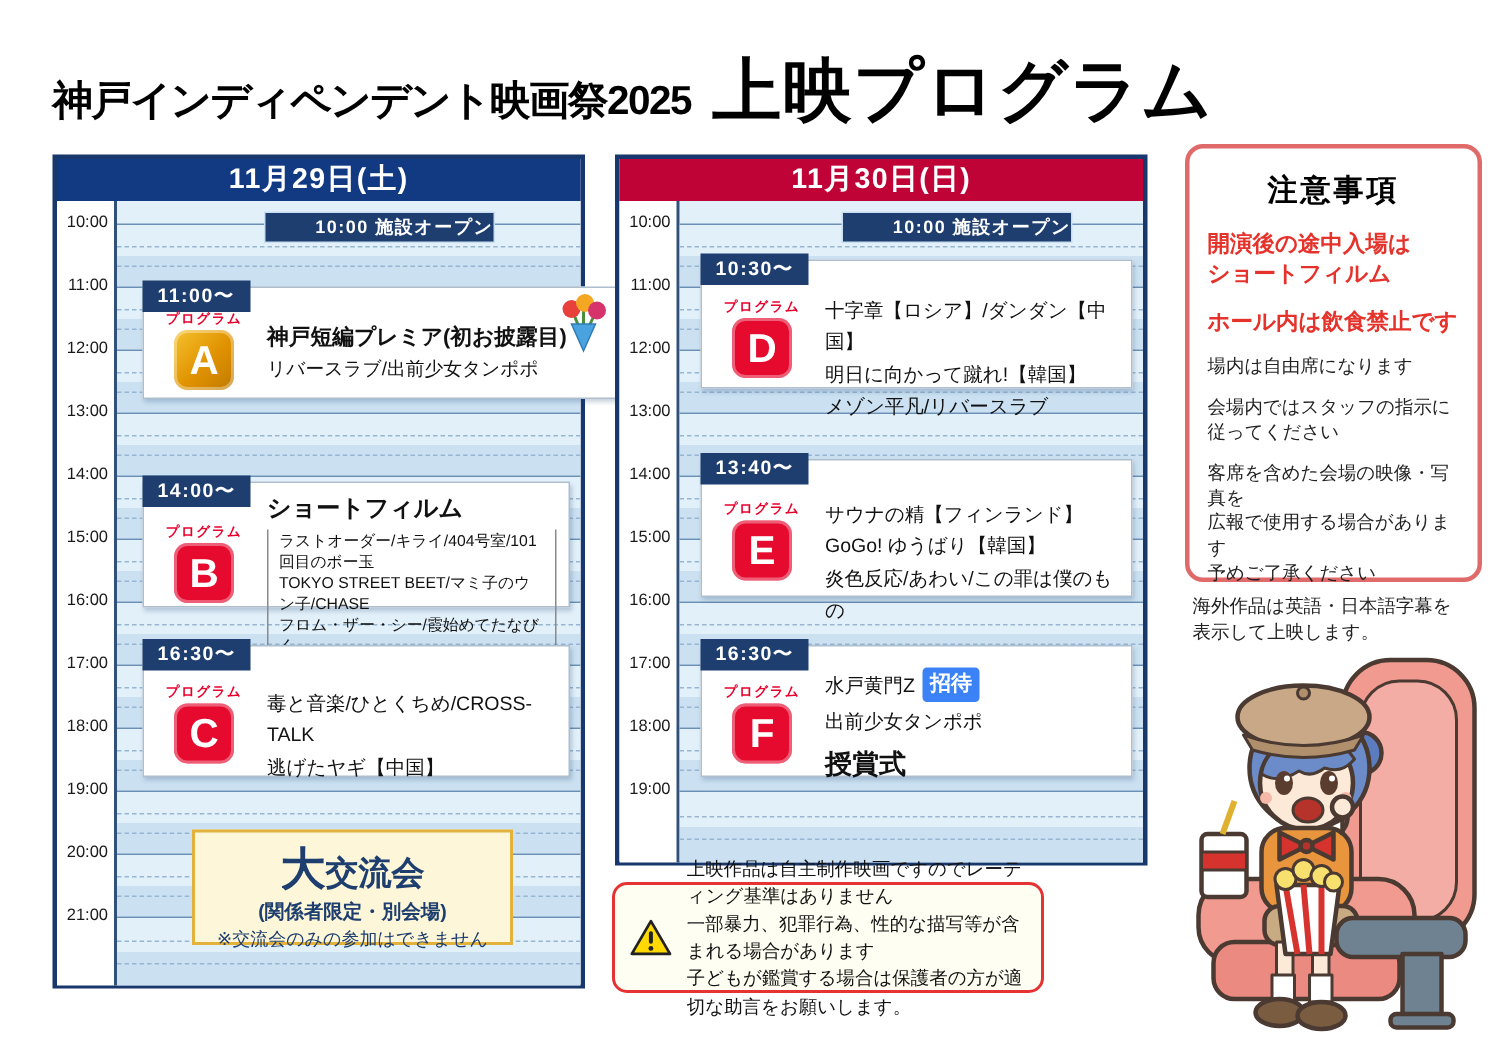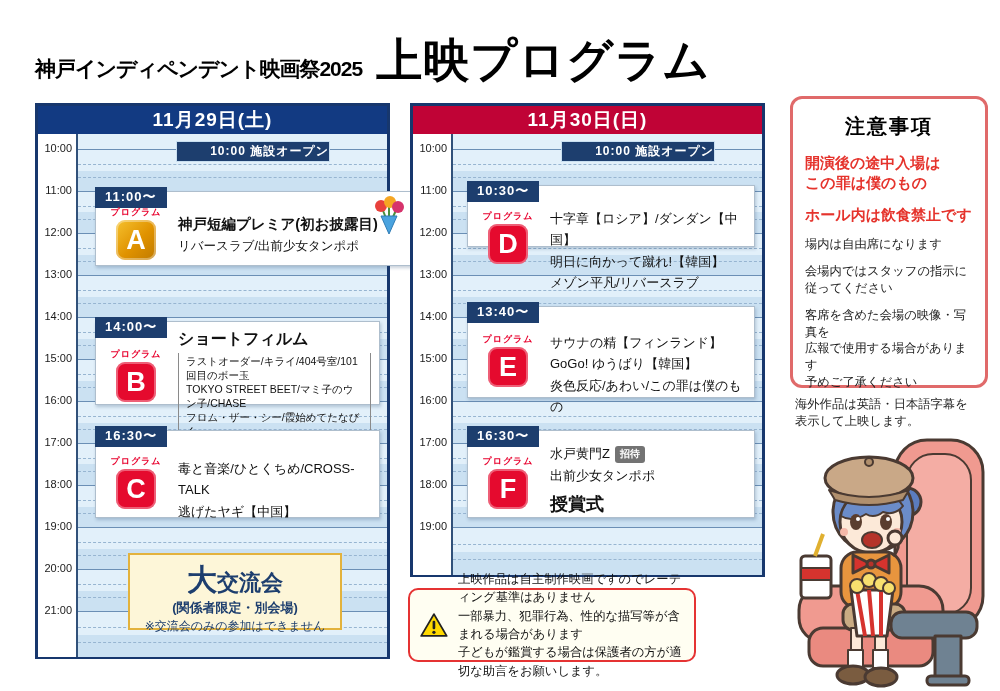--- a/index.html
+++ b/index.html
@@ -2,21 +2,21 @@
 <html><head>
 <meta charset="utf-8">
 <style>
   html,body{margin:0;padding:0;}
   body{
     width:1000px;height:691px;position:relative;background:#ffffff;
     font-family:"Liberation Sans","DejaVu Sans",sans-serif;color:#1a1a1a;overflow:hidden;
   }
   
   .page-title{position:absolute;left:35px;top:30px;display:flex;align-items:baseline;gap:14px;white-space:nowrap;}
-  .title-festival{font-size:21px;font-weight:bold;letter-spacing:-1px;color:#000;}
+  .title-festival{font-size:27px;font-weight:bold;letter-spacing:-1px;color:#000;}
   .title-program{font-size:46px;font-weight:bold;letter-spacing:1px;color:#000;}
 
   
   .sched{position:absolute;border:3px solid #17376d;background:#fff;box-sizing:border-box;}
   .sched-header{height:28px;line-height:28px;text-align:center;color:#fff;font-size:19px;font-weight:bold;letter-spacing:1px;}
   .hdr-navy{background:#123a82;}
   .hdr-crimson{background:#c00336;}
   .sched-body{position:relative;display:flex;}
   .gutter{width:38px;flex:none;background:#fff;position:relative;border-right:2px solid #31517a;}
   .time-label{position:absolute;right:4px;font-size:11px;color:#1a1a1a;}
@@ -40,21 +40,21 @@
            line-height:40px;text-align:center;box-shadow:inset 0 0 0 2px rgba(255,255,255,.35);}
   .badge-red{background:#e50a2e;}
   .badge-gold{background:linear-gradient(135deg,#f6c22f 0%,#e09200 55%,#bf7a00 100%);}
   .pcontent{margin-left:82px;margin-right:8px;}
   .ptitle{font-size:14.5px;font-weight:bold;color:#111;}
   .ptitle-lg{font-size:16px;font-weight:bold;color:#111;}
   .pline{font-size:13px;color:#111;line-height:1.65;}
   .psub{font-size:12.5px;color:#111;margin-top:4px;}
   .film-list{font-size:10.5px;line-height:1.34;color:#111;border-left:1px solid #8a8a8a;border-right:1px solid #8a8a8a;
              padding:1px 7px;margin-top:3px;display:inline-block;}
-  .invite-badge{display:inline-block;background:#737373;color:#fff;font-size:10px;font-weight:bold;
+  .invite-badge{display:inline-block;background:#3b82f6;color:#fff;font-size:14px;font-weight:bold;
                 padding:1px 5px 2px;border-radius:3px;margin-left:5px;vertical-align:1px;}
   .award-line{font-size:18px;font-weight:bold;color:#111;margin-top:7px;}
   .bouquet{position:absolute;right:6px;top:4px;}
 
   .party-box{position:absolute;background:#fdf6d8;border:2px solid #e3b23c;text-align:center;color:#1d3e6e;box-sizing:border-box;}
   .party-title{margin-top:8px;font-weight:bold;line-height:1.1;}
   .party-big{font-size:30px;}
   .party-rest{font-size:22px;}
   .party-l1{font-size:13px;font-weight:bold;margin-top:3px;}
   .party-l2{font-size:12px;margin-top:1px;}
@@ -201,21 +201,21 @@
         <div class="hrow"></div>
         <div class="hrow"></div>
         <div class="hrow"></div>
         <div class="hrow"></div>
         <div class="hrow"></div>
         <div class="hrow" style="height: 48px;"></div>
       </div>
 
     <div class="open-banner" style="left:105px;top:8px;width:152px;">10:00 施設オープン</div>
 
-    <div class="pcard" style="left:54px;top:39px;width:288px;height:62px;margin-top:12px;">
+    <div class="pcard" style="left:54px;top:39px;width:288px;height:86px;">
       <div class="ptab">10:30〜</div>
       <div class="pbadge-col" style="top:24px;">
         <span class="prog-word">プログラム</span>
         <div class="pletter badge-red">D</div>
       </div>
       <div class="pcontent" style="padding-top:22px;">
         <div class="pline">十字章【ロシア】/ダンダン【中国】</div>
         <div class="pline">明日に向かって蹴れ!【韓国】</div>
         <div class="pline">メゾン平凡/リバースラブ</div>
       </div>
@@ -258,21 +258,21 @@
     <circle cx="23" cy="33" r="2.7" fill="#222"></circle>
   </svg>
   <div class="rating-text">上映作品は自主制作映画ですのでレーティング基準はありません
 一部暴力、犯罪行為、性的な描写等が含まれる場合があります
 子どもが鑑賞する場合は保護者の方が適切な助言をお願いします。</div>
 </div>
 
 <div class="notes-box">
   <div class="notes-title">注意事項</div>
   <div class="note-red">開演後の途中入場は
-この罪は僕のもの</div>
+ショートフィルム</div>
   <div class="note-red">ホール内は飲食禁止です</div>
   <div class="note-item">場内は自由席になります</div>
   <div class="note-item">会場内ではスタッフの指示に
 従ってください</div>
   <div class="note-item">客席を含めた会場の映像・写真を
 広報で使用する場合があります
 予めご了承ください</div>
 </div>
 <div class="subtitle-note">海外作品は英語・日本語字幕を
 表示して上映します。</div>

